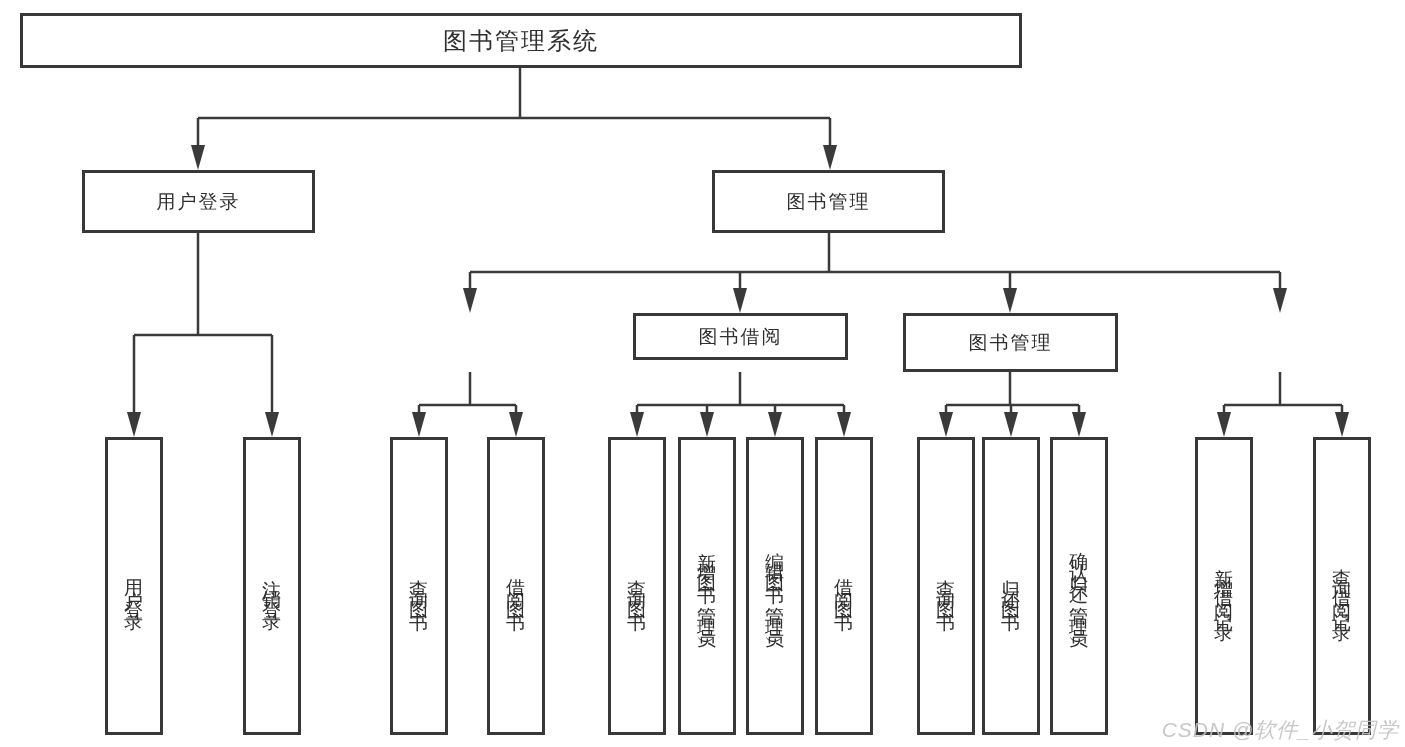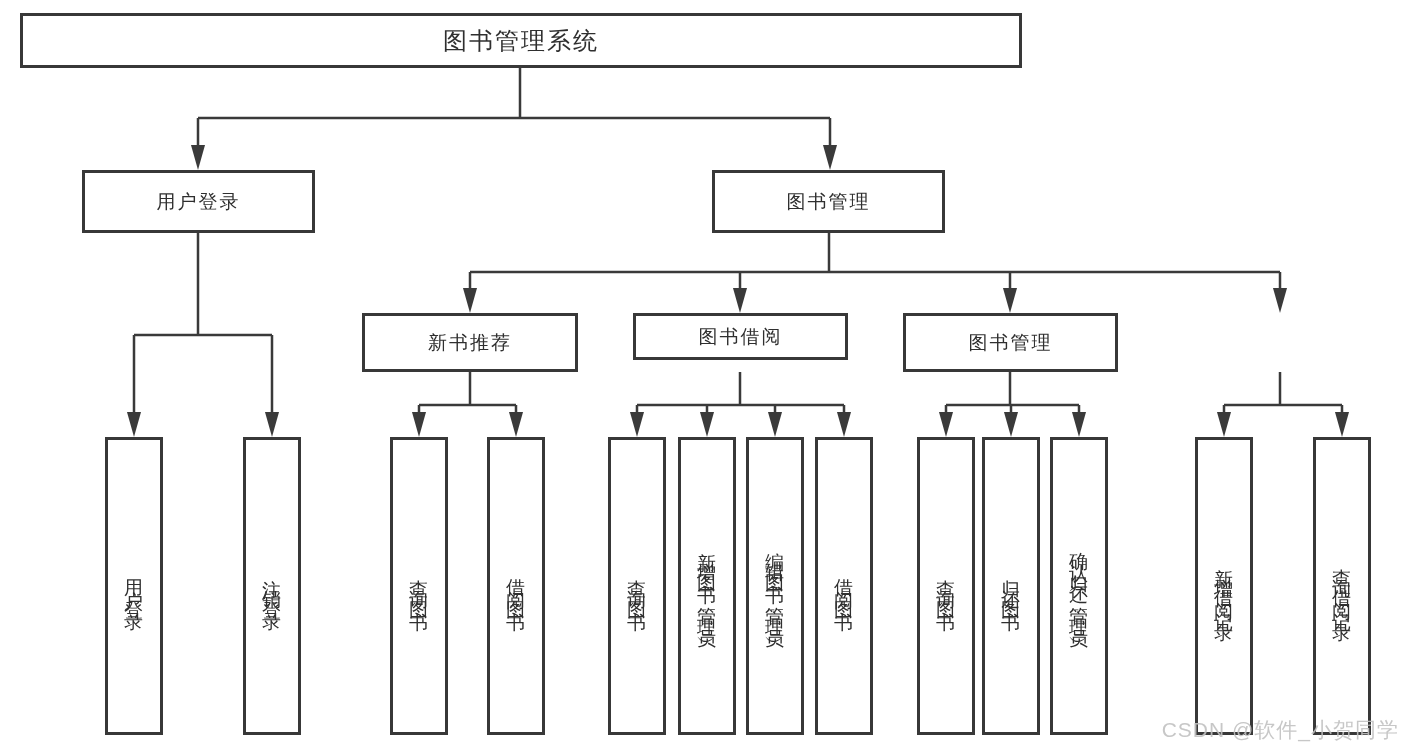--- a/index.html
+++ b/index.html
@@ -25,20 +25,21 @@
   }
   .leaf span{
     writing-mode:vertical-rl;text-orientation:mixed;
     font-size:19px;letter-spacing:11px;line-height:1;color:#2f2f2f;
     white-space:nowrap;
   }
   .watermark{
     position:absolute;right:6px;bottom:3px;z-index:3;
     font-size:21px;letter-spacing:1px;color:rgba(193,193,193,0.9);
     white-space:nowrap;
+    font-style:italic;
   }
 </style>
 </head>
 <body>
 
 <div id="stage">
 
   <svg class="connectors" width="1405" height="747" viewBox="0 0 1405 747">
     <g stroke="#3a3a3a" stroke-width="2.5" fill="none">
 
@@ -83,23 +84,20 @@
     <span>图书管理系统</span>
   </div>
 
   <div class="hnode" style="left:82px;top:170px;width:233px;height:63px">
     <span>用户登录</span>
   </div>
   <div class="hnode" style="left:712px;top:170px;width:233px;height:63px">
     <span>图书管理</span>
   </div>
 
-  <div class="hnode" style="left:362px;top:313px;width:216px;height:59px">
-    <span>新书推荐</span>
-  </div>
   <div class="hnode" style="left:633px;top:313px;width:215px;height:47px">
     <span>图书借阅</span>
   </div>
   <div class="hnode" style="left:903px;top:313px;width:215px;height:59px">
     <span>图书管理</span>
   </div>
 
   <div class="leaf" style="left:105px">
     <span>用户登录</span>
   </div>

